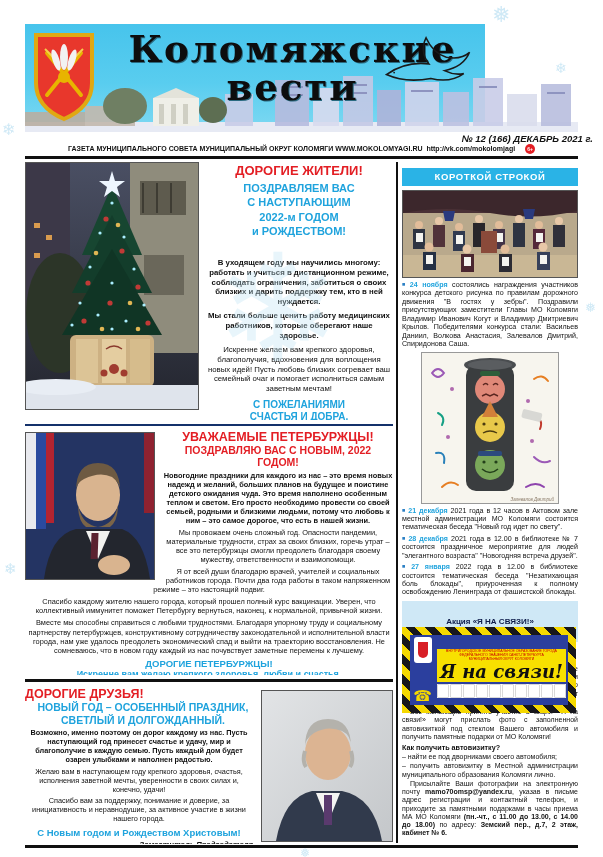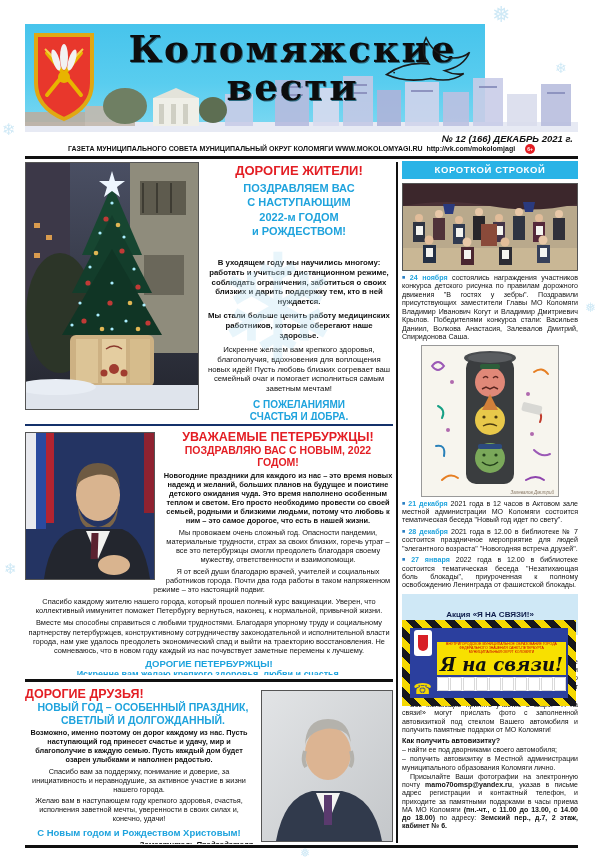--- a/index.html
+++ b/index.html
@@ -12,21 +12,21 @@
 
   
   .masthead{position:absolute;left:25px;top:24px;width:460px;height:108px;
             background:linear-gradient(180deg,var(--masthead-bg,#47c4ec) 0%,#59cdef 55%,#7fd9f2 100%);z-index:1;}
   .masthead svg.skyline{position:absolute;left:0;bottom:0;width:553px;height:60px;}
   .crest{position:absolute;left:6px;top:7px;width:66px;height:92px;}
   .mast-title{position:absolute;left:95px;top:6px;width:345px;text-align:center;
               font-family:"DejaVu Serif",serif;font-weight:bold;color:#0d0d0d;
               font-size:37px;line-height:1.04;letter-spacing:2px;text-shadow:1px 1px 0 #2a6a80;}
   .dove{position:absolute;right:8px;top:8px;width:100px;height:58px;}
-  .issue-line{position:absolute;right:30px;top:133px;font-size:9.5px;font-weight:bold;font-style:italic;color:#111;}
+  .issue-line{position:absolute;right:10px;top:133px;font-size:9.5px;font-weight:bold;font-style:italic;color:#111;}
   .subtitle-row{position:absolute;left:0;top:144px;width:603px;text-align:center;font-size:7px;font-weight:bold;color:#111;}
   .subtitle-row .vk{font-weight:bold;}
   .age-badge{display:inline-block;width:10px;height:10px;border-radius:50%;background:#e31e24;color:#fff;
              font-size:5px;line-height:10px;text-align:center;vertical-align:middle;margin-left:8px;font-weight:bold;}
   .rule-top{position:absolute;left:25px;top:156px;width:553px;height:3px;background:#101010;}
   .rule-bottom{position:absolute;left:25px;top:845px;width:553px;height:3px;background:#101010;}
   .vrule{position:absolute;left:396px;top:162px;width:2px;height:681px;background:#101010;}
 
   
   .col-left{position:absolute;left:25px;top:162px;width:368px;z-index:1;}
@@ -55,21 +55,21 @@
 
   .sec3{height:158px;overflow:hidden;}
   .sec3 .photo-frame{float:right;width:130px;height:150px;border:1px solid #555;margin:4px 0 0 8px;}
   .s3-head{font-size:12.5px;margin:1px 0 0;}
   .s3-sub{font-size:10.5px;line-height:1.2;text-align:center;margin:0 8px 3px;}
   .s3-p{font-size:7.3px;line-height:1.22;text-align:center;margin:0 0 3px;}
   .s3-wish{font-size:9.5px;text-align:center;margin:2px 0 2px;}
   .s3-sig{font-size:7.6px;font-weight:bold;font-style:italic;line-height:1.3;text-align:right;}
 
   
-  .col-right{position:absolute;left:402px;top:161px;width:176px;height:548px;z-index:1;}
+  .col-right{position:absolute;left:402px;top:168px;width:176px;height:548px;z-index:1;}
   .news-bar{height:18px;background:var(--news-bar-bg,#2ab3e6);color:#fff;font-weight:bold;font-size:9.5px;
             letter-spacing:.6px;text-align:center;line-height:18px;}
   .news-photo{width:174px;height:86px;border:1px solid #555;margin-top:4px;}
   .news-p{font-size:7.1px;line-height:1.19;text-align:justify;margin:3px 0 2px;}
   .news-date{color:var(--accent-cyan,#1fa3dd);font-weight:bold;}
   .news-bullet{color:#2a7fc4;font-size:5.5px;vertical-align:1px;margin-right:2px;}
   .drawing-frame{width:136px;height:150px;border:1px solid #999;margin:3px auto 3px;display:block;}
   .action-bar{background:var(--action-bar-bg,#cfe8f6);color:#0d1b4a;font-weight:bold;font-size:8px;
               text-align:center;padding:16px 0;margin-top:4px;}
   .action-sub{font-size:7.6px;font-weight:bold;text-align:center;line-height:1.25;margin:2px 0 2px;}
@@ -328,22 +328,22 @@
           <rect x="62" y="104" width="8" height="30" fill="#5a3a6e"></rect>
           <ellipse cx="66" cy="62" rx="23" ry="27" fill="#dcb492"></ellipse>
           <path d="M43 56 Q43 28 66 28 Q89 28 89 56 Q89 44 80 40 Q66 34 52 42 Q43 48 43 56 Z" fill="#b4b2ac"></path>
           <path d="M43 60 Q40 70 44 76 M89 60 Q92 70 88 76" stroke="#b4b2ac" stroke-width="4" fill="none"></path>
         </svg>
       </div>
       <div class="s3-head h-red">ДОРОГИЕ ДРУЗЬЯ!</div>
       <div class="s3-sub h-cyan pre">НОВЫЙ ГОД – ОСОБЕННЫЙ ПРАЗДНИК,
 СВЕТЛЫЙ И ДОЛГОЖДАННЫЙ.</div>
       <p class="s3-p bold">Возможно, именно поэтому он дорог каждому из нас. Пусть наступающий год принесет счастье и удачу, мир и благополучие в каждую семью. Пусть каждый дом будет озарен улыбками и наполнен радостью.</p>
+      <p class="s3-p">Желаю вам в наступающем году крепкого здоровья, счастья, исполнения заветной мечты, уверенности в своих силах и, конечно, удачи!</p>
       <p class="s3-p">Спасибо вам за поддержку, понимание и доверие, за инициативность и неравнодушие, за активное участие в жизни нашего города.</p>
-      <p class="s3-p">Желаю вам в наступающем году крепкого здоровья, счастья, исполнения заветной мечты, уверенности в своих силах и, конечно, удачи!</p>
       <div class="s3-wish h-cyan">С Новым годом и Рождеством Христовым!</div>
       <div class="s3-sig pre">Заместитель Председателя
 Законодательного Собрания Санкт-Петербурга,
 Депутат по одномандатному избирательному округу № 12
 Бондаренко Н.Л.</div>
     </div>
   </div>
 
   <div class="col-right">
     <div class="news-bar">КОРОТКОЙ СТРОКОЙ</div>

